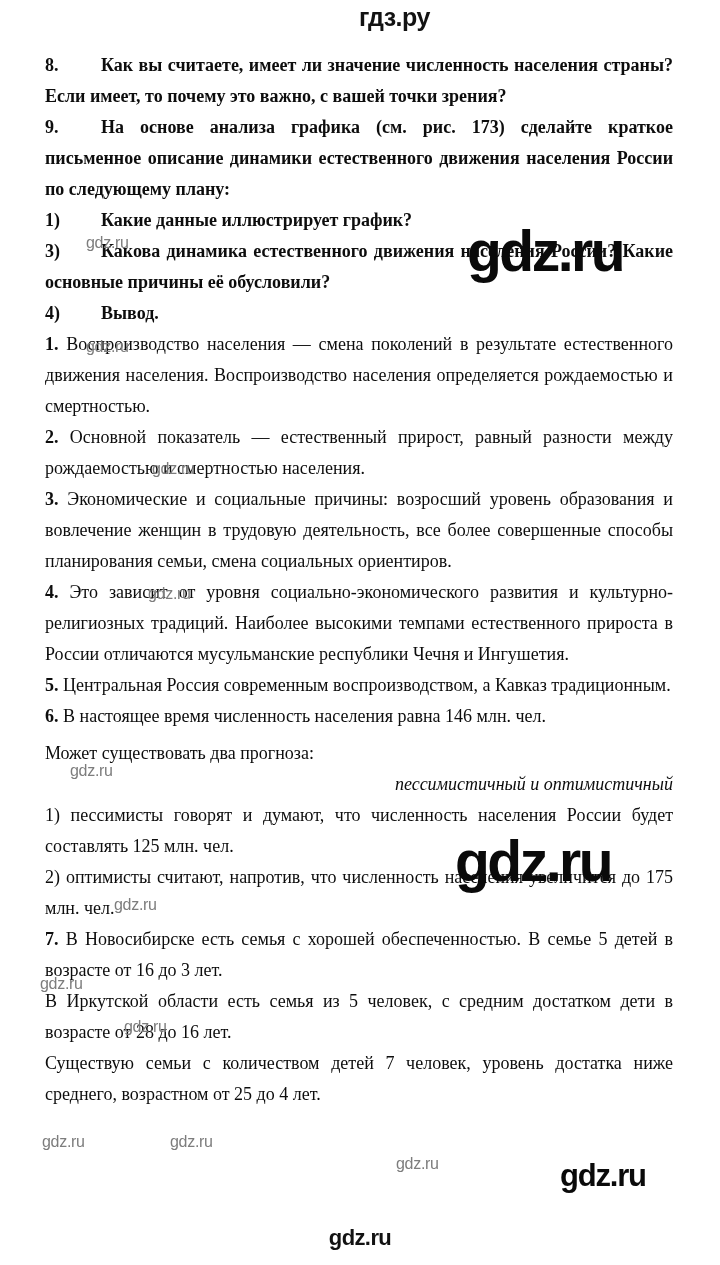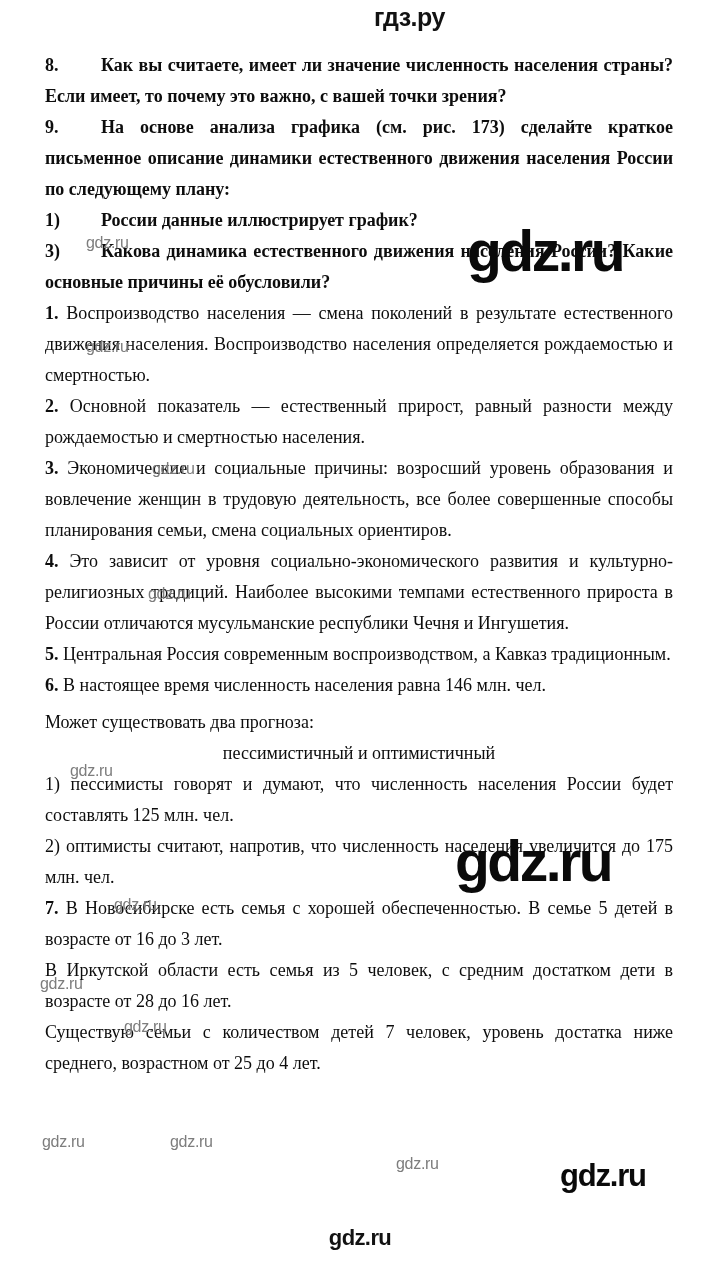--- a/index.html
+++ b/index.html
@@ -21,21 +21,21 @@
   
   .site-header {
     position: absolute;
     top: 0;
     left: 0;
     width: 720px;
     height: 38px;
   }
   .site-logo {
     position: absolute;
-    left: 374px;
+    left: 359px;
     top: 2px;
     font-family: "Liberation Sans", "DejaVu Sans", sans-serif;
     font-weight: bold;
     font-size: 25px;
     letter-spacing: -0.5px;
     color: #121212;
     line-height: 30px;
     text-align: center;
   }
 
@@ -124,40 +124,41 @@
 <div class="site-header">
   <div class="site-logo">гдз.ру</div>
 </div>
 
 <div class="page">
 
   <p class="para q"><span class="num">8.</span><span>Как вы считаете, имеет ли значение численность населения страны? Если имеет, то почему это важно, с вашей точки зрения?</span></p>
 
   <p class="para q"><span class="num">9.</span><span>На основе анализа графика (см. рис. 173) сделайте краткое письменное описание динамики естественного движения населения России по следующему плану:</span></p>
 
-  <p class="para q"><span class="num">1)</span><span>России данные иллюстрирует график?</span></p>
+  <p class="para q"><span class="num">1)</span><span>Какие данные иллюстрирует график?</span></p>
 
 
   <p class="para q"><span class="num">3)</span><span>Какова динамика естественного движения населения России? Какие основные причины её обусловили?</span></p>
 
+  <p class="para q"><span class="num">4)</span><span>Вывод.</span></p>
 
   <p class="para ans spaced"><span class="num">1.</span> <span>Воспроизводство населения — смена поколений в результате естественного движения населения. Воспроизводство населения определяется рождаемостью и смертностью.</span></p>
 
   <p class="para ans spaced"><span class="num">2.</span> <span>Основной показатель — естественный прирост, равный разности между рождаемостью и смертностью населения.</span></p>
 
   <p class="para ans spaced"><span class="num">3.</span> <span>Экономические и социальные причины: возросший уровень образования и вовлечение женщин в трудовую деятельность, все более совершенные способы планирования семьи, смена социальных ориентиров.</span></p>
 
   <p class="para ans spaced"><span class="num">4.</span> <span>Это зависит от уровня социально-экономического развития и культурно-религиозных традиций. Наиболее высокими темпами естественного прироста в России отличаются мусульманские республики Чечня и Ингушетия.</span></p>
 
   <p class="para ans spaced"><span class="num">5.</span> <span>Центральная Россия современным воспроизводством, а Кавказ традиционным.</span></p>
 
   <p class="para ans spaced"><span class="num">6.</span> <span>В настоящее время численность населения равна 146 млн. чел.</span></p>
 
   <p class="para ans tight" style="text-align:left;margin-top:6px;">Может существовать два прогноза:</p>
-  <p class="para ans tight" style="text-align:center;">пессимистичный и оптимистичный</p>
+  <p class="para ans tight" style="text-align:right;font-style:italic;">пессимистичный и оптимистичный</p>
 
   <p class="para ans spaced"><span>1)</span> <span>пессимисты говорят и думают, что численность населения России будет составлять 125 млн. чел.</span></p>
 
   <p class="para ans spaced"><span>2)</span> <span>оптимисты считают, напротив, что численность населения увеличится до 175 млн. чел.</span></p>
 
   <p class="para ans spaced"><span class="num">7.</span> <span>В Новосибирске есть семья с хорошей обеспеченностью. В семье 5 детей в возрасте от 16 до 3 лет.</span></p>
 
   <p class="para ans spaced">В Иркутской области есть семья из 5 человек, с средним достатком дети в возрасте от 28 до 16 лет.</p>
 
   <p class="para ans spaced">Существую семьи с количеством детей 7 человек, уровень достатка ниже среднего, возрастном от 25 до 4 лет.</p>

